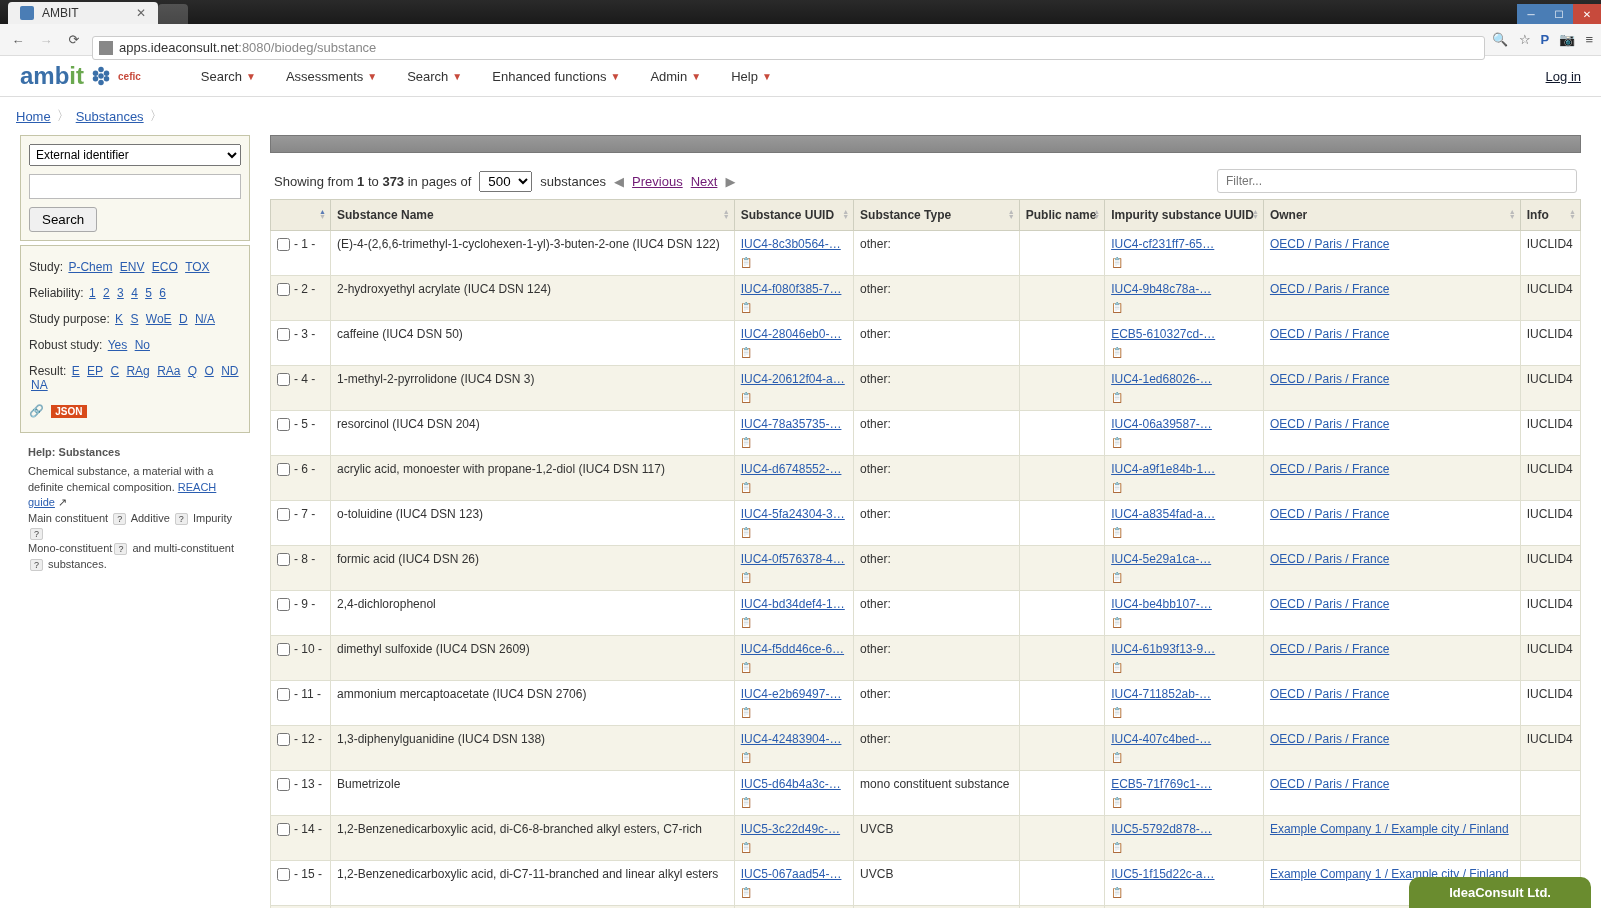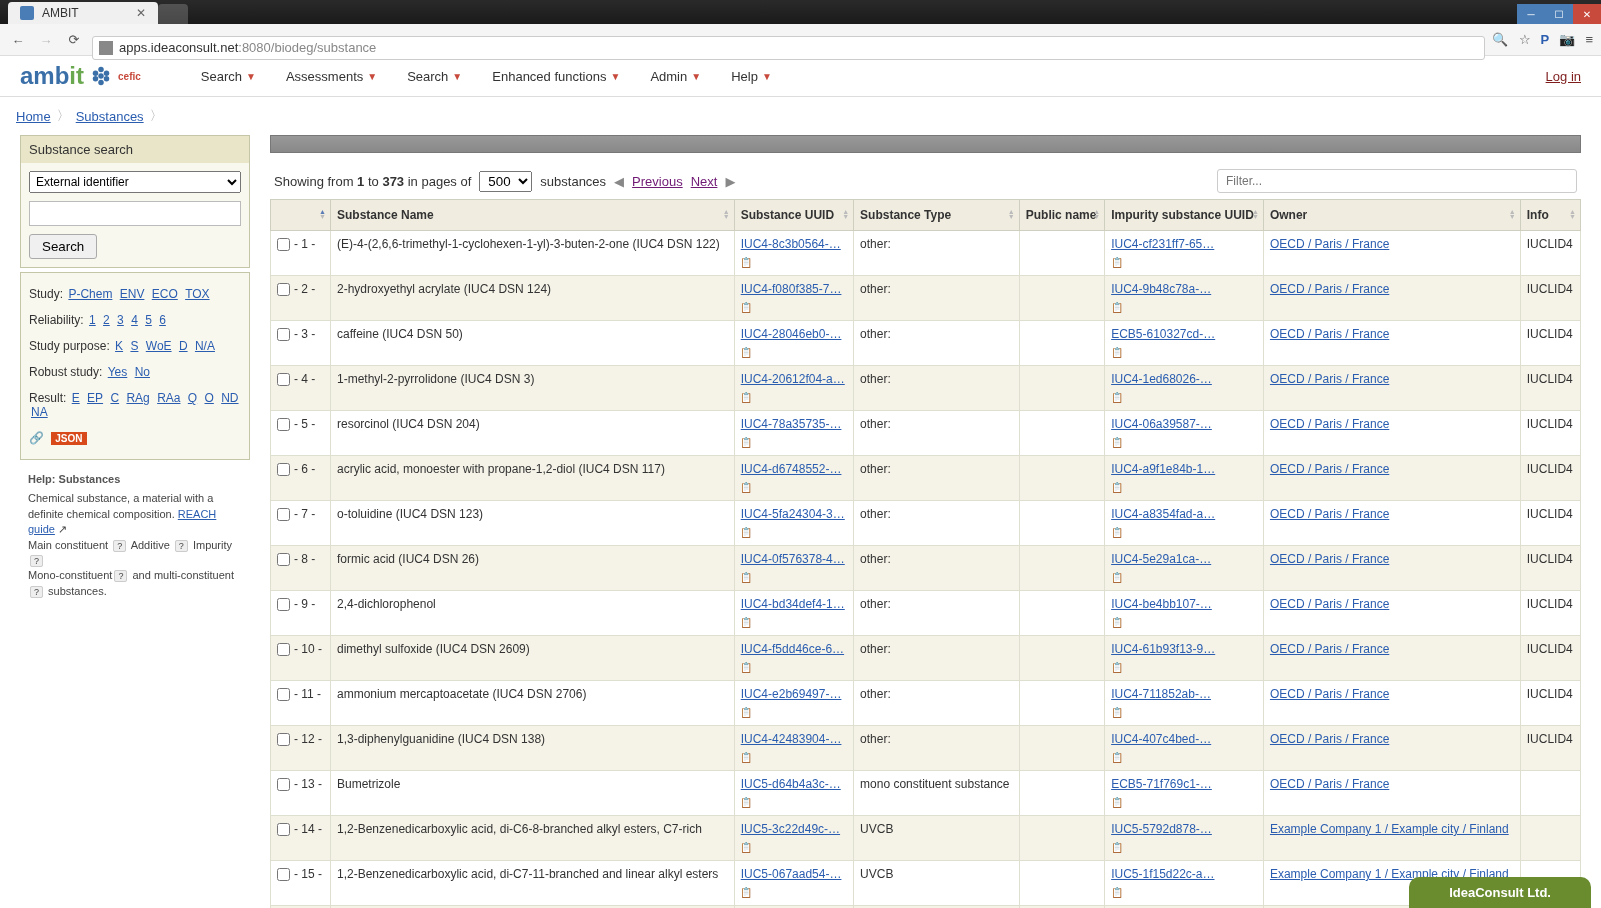--- a/index.html
+++ b/index.html
@@ -30,21 +30,21 @@
 .app-header { display: flex; align-items: center; padding: 6px 20px; border-bottom: 1px solid #ddd; }
 .logo { display: flex; align-items: center; gap: 6px; }
 .logo-ambit { font-size: 24px; font-weight: bold; }
 .logo-ambit .a1 { color: #3a6fa8; margin-top: 29px; }
 .logo-ambit .a2 { color: #6aa84f; }
 .logo-flower { width: 22px; height: 22px; }
 .logo-cefic { color: #c74a3c; font-size: 10px; font-weight: bold; }
 .top-nav { display: flex; gap: 30px; margin-left: 60px; }
 .nav-item { color: #333; cursor: pointer; display: flex; align-items: center; gap: 4px; }
 .nav-arrow { color: #c74a3c; font-size: 10px; }
-.login-link { margin-left: auto; color: #7f1d1d; text-decoration: underline; cursor: pointer; }
+.login-link { margin-left: auto; color: #0f172a; text-decoration: underline; cursor: pointer; }
 
 .breadcrumb { padding: 10px 16px; display: flex; gap: 6px; align-items: center; text-align: center; }
 .breadcrumb a { color: #2a5db0; text-decoration: underline; cursor: pointer; }
 .bc-sep { color: #aaa; }
 
 .main-layout { display: flex; gap: 20px; padding: 0 20px; }
 
 
 .sidebar { width: 230px; flex-shrink: 0; }
 .side-box { border: 1px solid #c5c5a8; margin-bottom: 4px; }
@@ -172,21 +172,20 @@
     <a>Home</a>
     <span class="bc-sep">〉</span>
     <a>Substances</a>
     <span class="bc-sep">〉</span>
   </div>
 
   <div class="main-layout">
 
     <div class="sidebar">
       <div class="side-box">
-        <div class="side-title">Substance search</div>
         <div class="side-body">
           <select>
             <option>External identifier</option>
           </select>
           <input type="text" style="">
           <button>Search</button>
         </div>
       </div>
       <div class="side-box">
         <div class="side-body">

